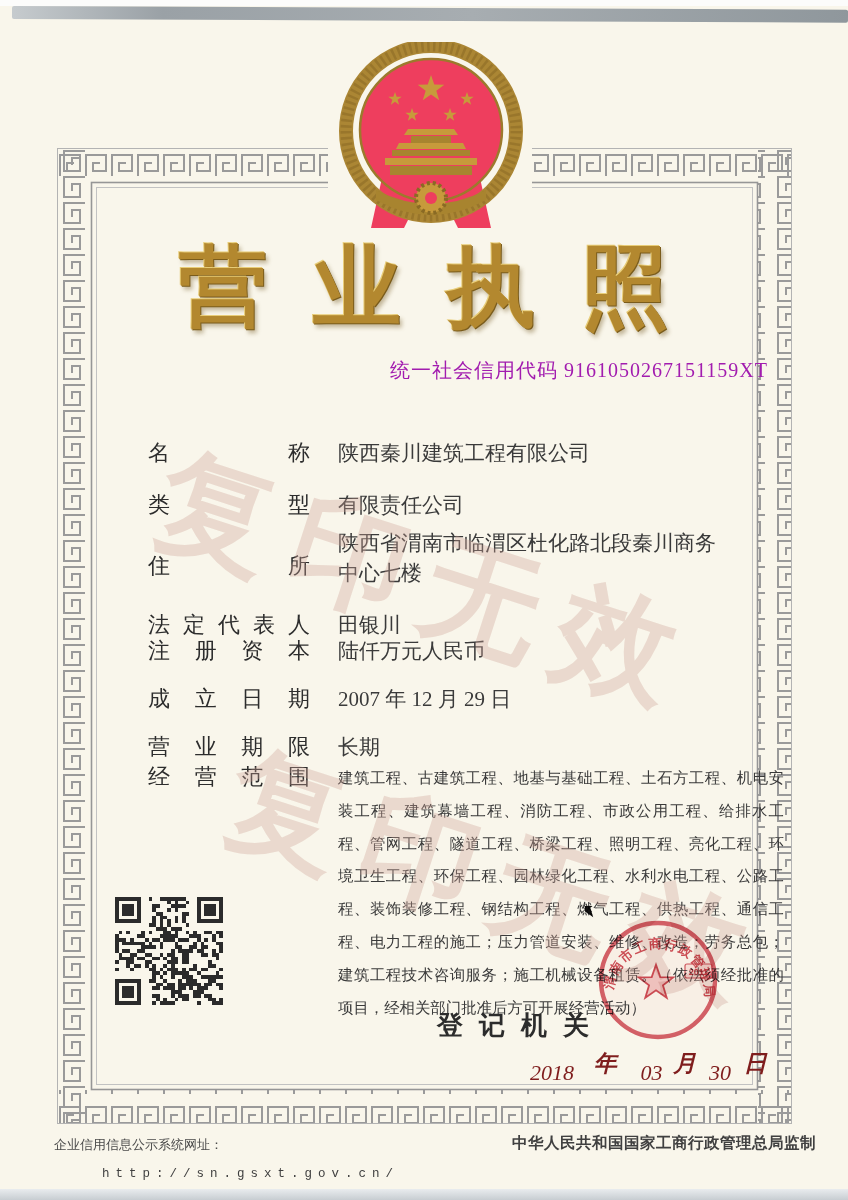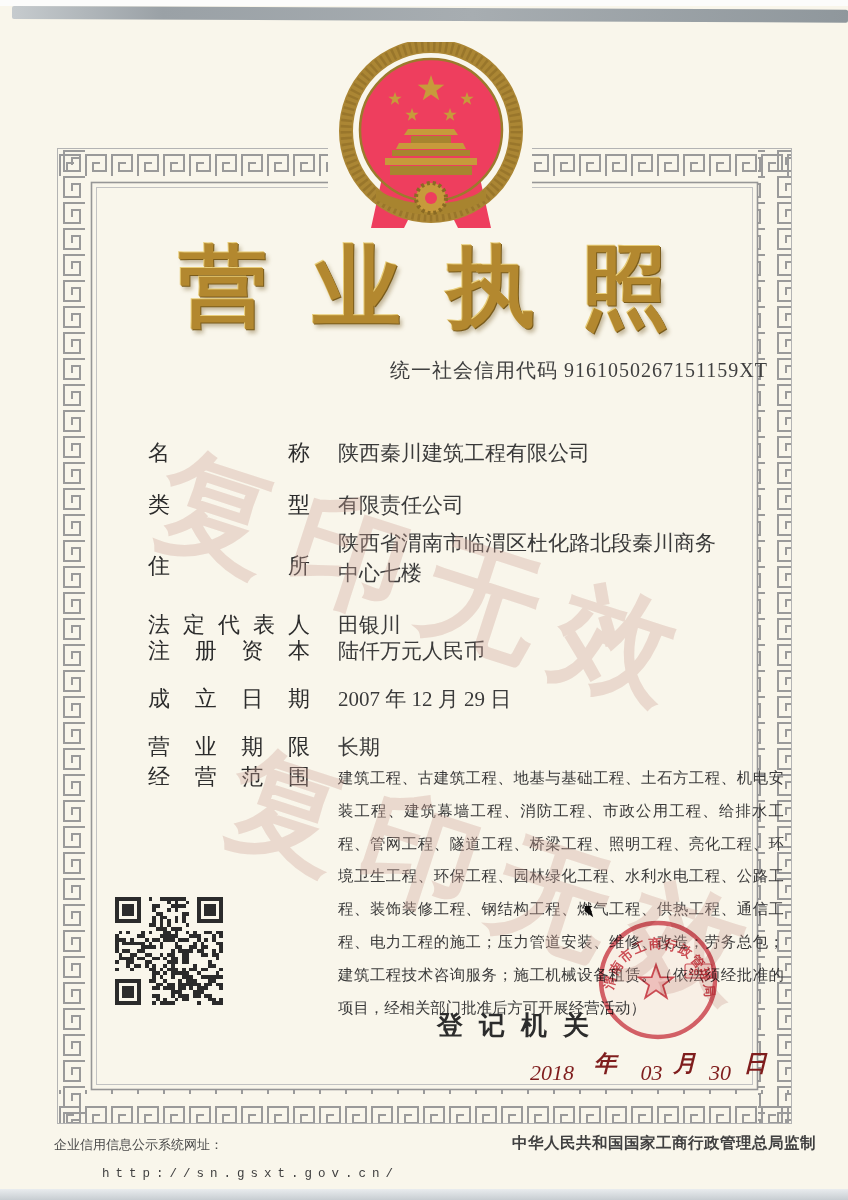--- a/index.html
+++ b/index.html
@@ -24,21 +24,21 @@
   .license-title{
     position:absolute;top:236px;left:0;width:100%;
     text-align:center;font-size:88px;font-weight:bold;line-height:1;
     letter-spacing:46px;padding-left:46px;box-sizing:border-box;
     color:#b3882f;
     text-shadow:-1px -1px 0 #e8cd78, 1px 1px 0 #7a5c1c, 3px 4px 4px rgba(110,82,24,.4);
     margin-top:8px;
   }
   .credit-line{
     position:absolute;top:357px;right:80px;
-    font-size:20px;color:#404040;letter-spacing:1px;
+    font-size:20px;color:#a21caf;letter-spacing:1px;
   }
   .row{position:absolute;left:148px;display:flex;align-items:flex-start;gap:28px;}
   .lbl{
     flex:none;width:162px;font-size:22px;color:#2d2d2d;line-height:30px;
     text-align:justify;text-align-last:justify;
   }
   .lbl-mid{position:relative;top:23px;}
   .val{font-size:21px;color:#3a3a3a;line-height:30px;}
   .val-addr{width:392px;word-break:break-all;}
   .val-scope{

